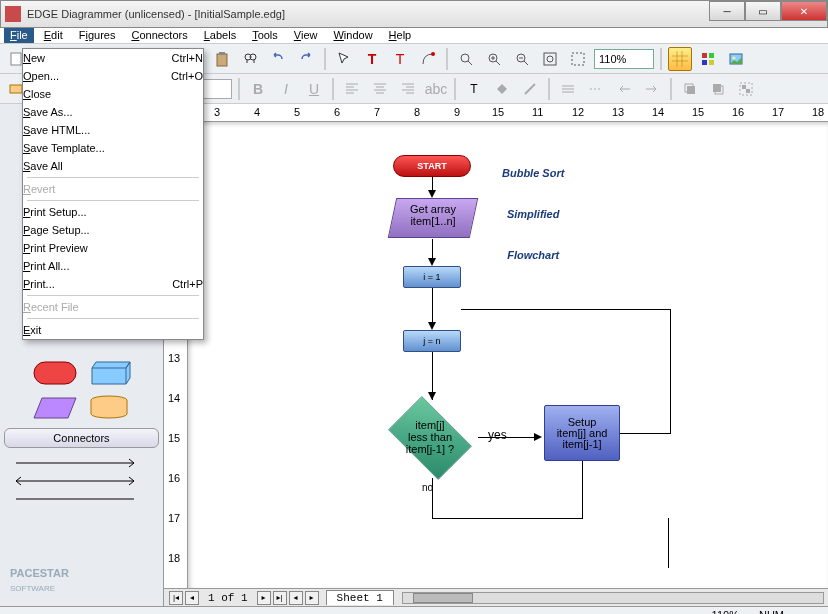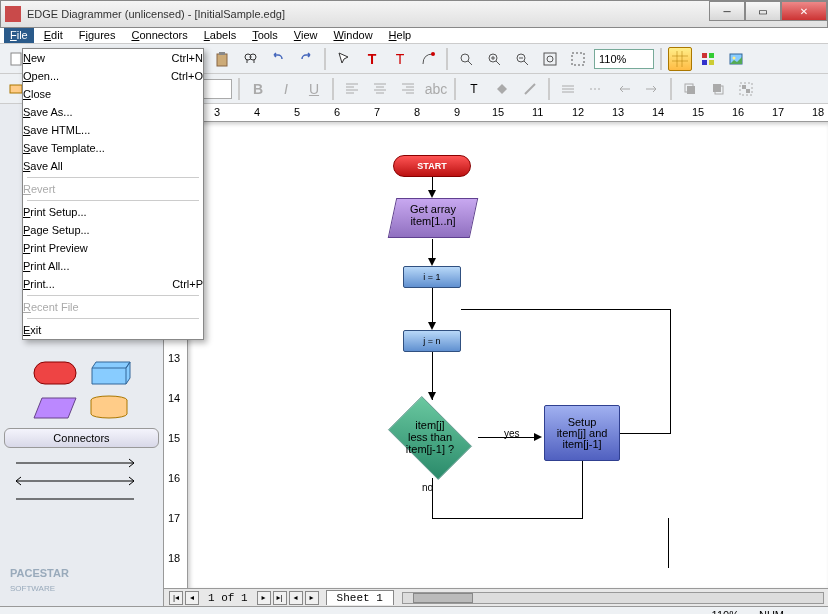--- a/index.html
+++ b/index.html
@@ -37,21 +37,21 @@
 .flow-para { position: absolute; left: 204px; top: 76px; width: 82px; height: 40px; background: linear-gradient(#c8a8f0,#9070c0); border: 1px solid #604090; transform: skewX(-12deg); }
 .flow-para-text { position: absolute; left: 208px; top: 82px; width: 74px; font-size: 8px; text-align: center; line-height: 11px; }
 .flow-proc { position: absolute; width: 58px; height: 22px; background: linear-gradient(#b8d8f8,#6090d0); border: 1px solid #305080; font-size: 9px; display: flex; align-items: center; justify-content: center; border-radius: 2px; }
 .flow-dec { position: absolute; left: 192px; top: 275px; width: 100px; height: 82px; }
 .diamond { width: 100px; height: 82px; background: linear-gradient(135deg,#6ac8a0,#2a8a6a); transform: rotate(45deg) scale(.71,.58); border: 1px solid #165; }
 .flow-dec-text { position: absolute; left: 202px; top: 298px; width: 80px; font-size: 8px; text-align: center; line-height: 10px; }
 .flow-swap { position: absolute; left: 356px; top: 283px; width: 76px; height: 56px; background: linear-gradient(#a0b0f0,#5060c0); border: 1px solid #304090; font-size: 8px; text-align: center; display: flex; align-items: center; justify-content: center; line-height: 11px; border-radius: 2px; }
 .arrow-line { position: absolute; background: #000; }
 .arrow-head { position: absolute; width: 0; height: 0; border-left: 4px solid transparent; border-right: 4px solid transparent; border-top: 8px solid #000; }
 .chart-title { position: absolute; left: 314px; top: 28px; font-family: "Times New Roman", serif; font-style: italic; font-weight: bold; font-size: 28px; color: #1a3a7a; line-height: 36px; text-align: center; }
-.label-yes { position: absolute; left: 316px; top: 306px; font-size: 10px; }
+.label-yes { position: absolute; left: 300px; top: 306px; font-size: 12px; }
 .label-no { position: absolute; left: 234px; top: 360px; font-size: 10px; }
 .shape-palette { padding: 6px; display: flex; flex-wrap: wrap; gap: 8px; justify-content: center; position: relative; }
 .pal-shape { width: 46px; height: 26px; }
 .conn-header { height: 20px; background: linear-gradient(#f4f4fc,#d8d8e8); border: 1px solid #999; text-align: center; line-height: 18px; font-size: 11px; margin: 2px 4px; border-radius: 6px; }
 .conn-list { padding: 6px 12px; }
 .conn-line { height: 18px; position: relative; }
 .statusbar { height: 16px; background: #eef1f4; border-top: 1px solid #999; display: flex; align-items: center; font-size: 10px; padding: 0 4px; justify-content: flex-end; gap: 20px; }
 .sheet-tabs { height: 18px; background: #e8e8e8; border-top: 1px solid #999; display: flex; align-items: center; font-size: 10px; padding: 0 4px; }
 .nav-btn { width: 14px; height: 14px; border: 1px solid #888; background: #f0f0f0; display: inline-flex; align-items: center; justify-content: center; font-size: 8px; margin: 0 1px; }
 .sheet-tab { padding: 1px 10px; background: #fff; border: 1px solid #888; border-bottom: none; margin-left: 6px; font-family: "Courier New", monospace; }
@@ -393,20 +393,25 @@
     <div class="canvas-inner">
       <div class="ruler-v">
         <span style="top:230px">13</span>
         <span style="top:270px">14</span>
         <span style="top:310px">15</span>
         <span style="top:350px">16</span>
         <span style="top:390px">17</span>
         <span style="top:430px">18</span>
       </div>
       <div class="canvas">
+        <div class="chart-title">
+          <span>Bubble Sort</span><br>
+          <span>Simplified</span><br>
+          <span>Flowchart</span>
+        </div>
         <div class="flow-start">START</div>
         <div class="arrow-line" style="left:244px;top:55px;width:1px;height:18px"></div>
         <div class="arrow-head" style="left:240px;top:68px"></div>
         <div class="flow-para"></div>
         <div class="flow-para-text"><span>Get array</span><br><span>item[1..n]</span></div>
         <div class="arrow-line" style="left:244px;top:117px;width:1px;height:24px"></div>
         <div class="arrow-head" style="left:240px;top:136px"></div>
         <div class="flow-proc" style="left:215px;top:144px">i = 1</div>
         <div class="arrow-line" style="left:244px;top:166px;width:1px;height:40px"></div>
         <div class="arrow-head" style="left:240px;top:200px"></div>

